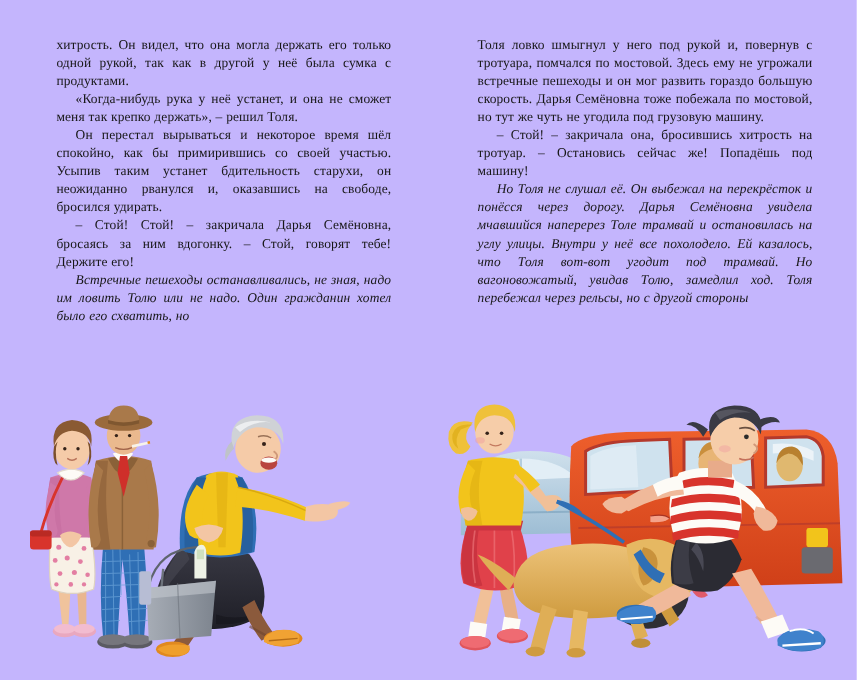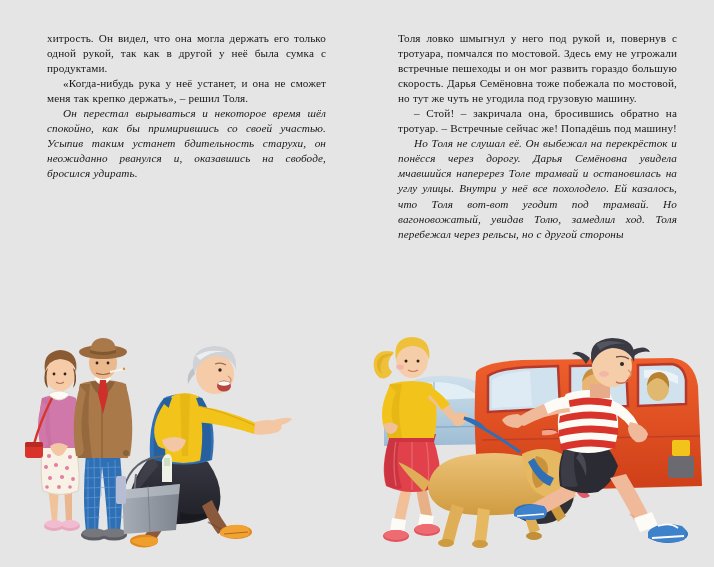--- a/index.html
+++ b/index.html
@@ -3,21 +3,21 @@
 <meta charset="utf-8">
 <style>
   html,body{margin:0;padding:0;}
   body{
     width:714px;height:567px;
     background:#ffffff;
     font-family:"Liberation Serif","DejaVu Serif",serif;
     overflow:hidden;
     position:relative;
   }
-  .page{position:absolute;inset:0;background:#e5e5e5;padding-left:48px;}
+  .page{position:absolute;inset:0;background:#c4b5fd;padding-left:48px;}
 
   
   .col{
     position:absolute;
     top:31px;
     font-size:11.2px;
     line-height:15.05px;
     color:#171717;
     text-align:justify;
     text-justify:inter-word;
@@ -40,25 +40,27 @@
 </style>
 </head>
 <body>
 
 <div class="page">
 
   <div class="col col-left">
     <p>хитрость. Он видел, что она могла держать его только одной рукой, так как в другой у неё была сумка с продуктами.</p>
     <p class="ind">«Когда-нибудь рука у неё устанет, и она не сможет меня так крепко держать», – решил Толя.</p>
     <p class="ind">Он перестал вырываться и некоторое время шёл спокойно, как бы примирившись со своей участью. Усыпив таким устанет бдительность старухи, он неожиданно рванулся и, оказавшись на свободе, бросился удирать.</p>
+    <p class="ind">– Стой! Стой! – закричала Дарья Семёновна, бросаясь за ним вдогонку. – Стой, говорят тебе! Держите его!</p>
+    <p class="ind">Встречные пешеходы останавливались, не зная, надо им ловить Толю или не надо. Один гражданин хотел было его схватить, но</p>
   </div>
 
   <div class="col col-right">
     <p>Толя ловко шмыгнул у него под рукой и, повернув с тротуара, помчался по мостовой. Здесь ему не угрожали встречные пешеходы и он мог развить гораздо большую скорость. Дарья Семёновна тоже побежала по мостовой, но тут же чуть не угодила под грузовую машину.</p>
-    <p class="ind">– Стой! – закричала она, бросившись обратно на тротуар. – Встречные сейчас же! Попадёшь под машину!</p>
+    <p class="ind">– Стой! – закричала она, бросившись хитрость на тротуар. – Остановись сейчас же! Попадёшь под машину!</p>
     <p class="ind">Но Толя не слушал её. Он выбежал на перекрёсток и понёсся через дорогу. Дарья Семёновна увидела мчавшийся наперерез Толе трамвай и остановилась на углу улицы. Внутри у неё все похолодело. Ей казалось, что Толя вот-вот угодит под трамвай. Но вагоновожатый, увидав Толю, замедлил ход. Толя перебежал через рельсы, но с другой стороны</p>
   </div>
 
   <div class="illus illus-left">
     <svg viewBox="0 0 325 231" xmlns="http://www.w3.org/2000/svg">
       <defs>
         <linearGradient id="lgSkirt" x1="0" y1="0" x2="0" y2="1">
           <stop offset="0" stop-color="#3a3a45"></stop>
             <stop offset="1" stop-color="#1e1e26"></stop>
         </linearGradient>

